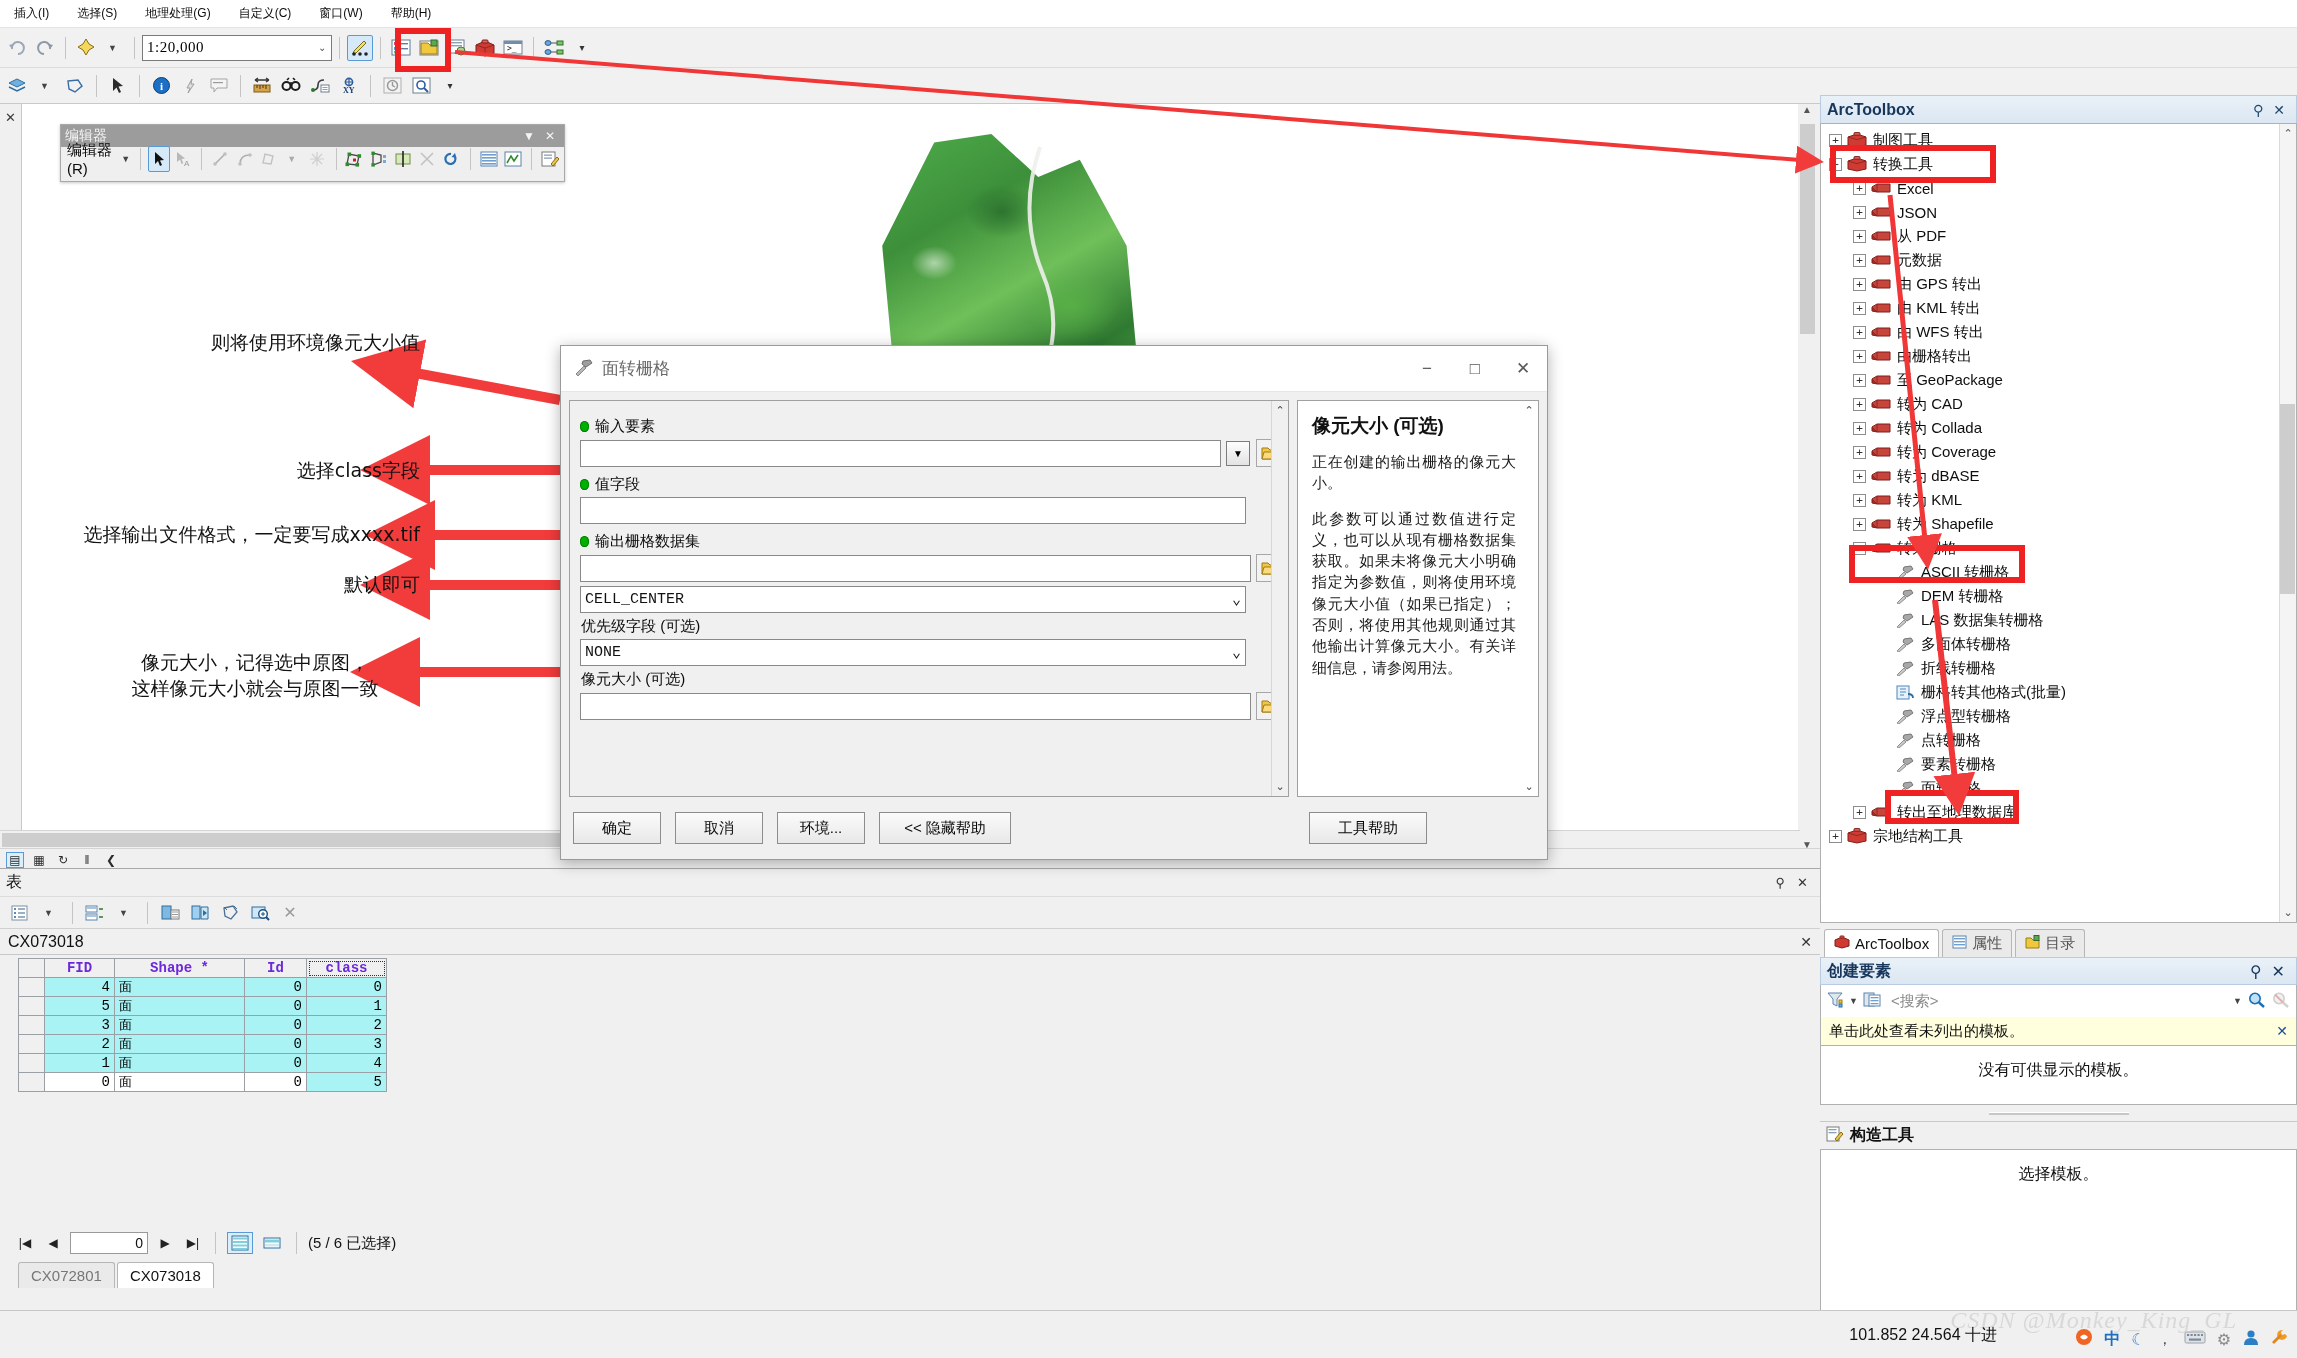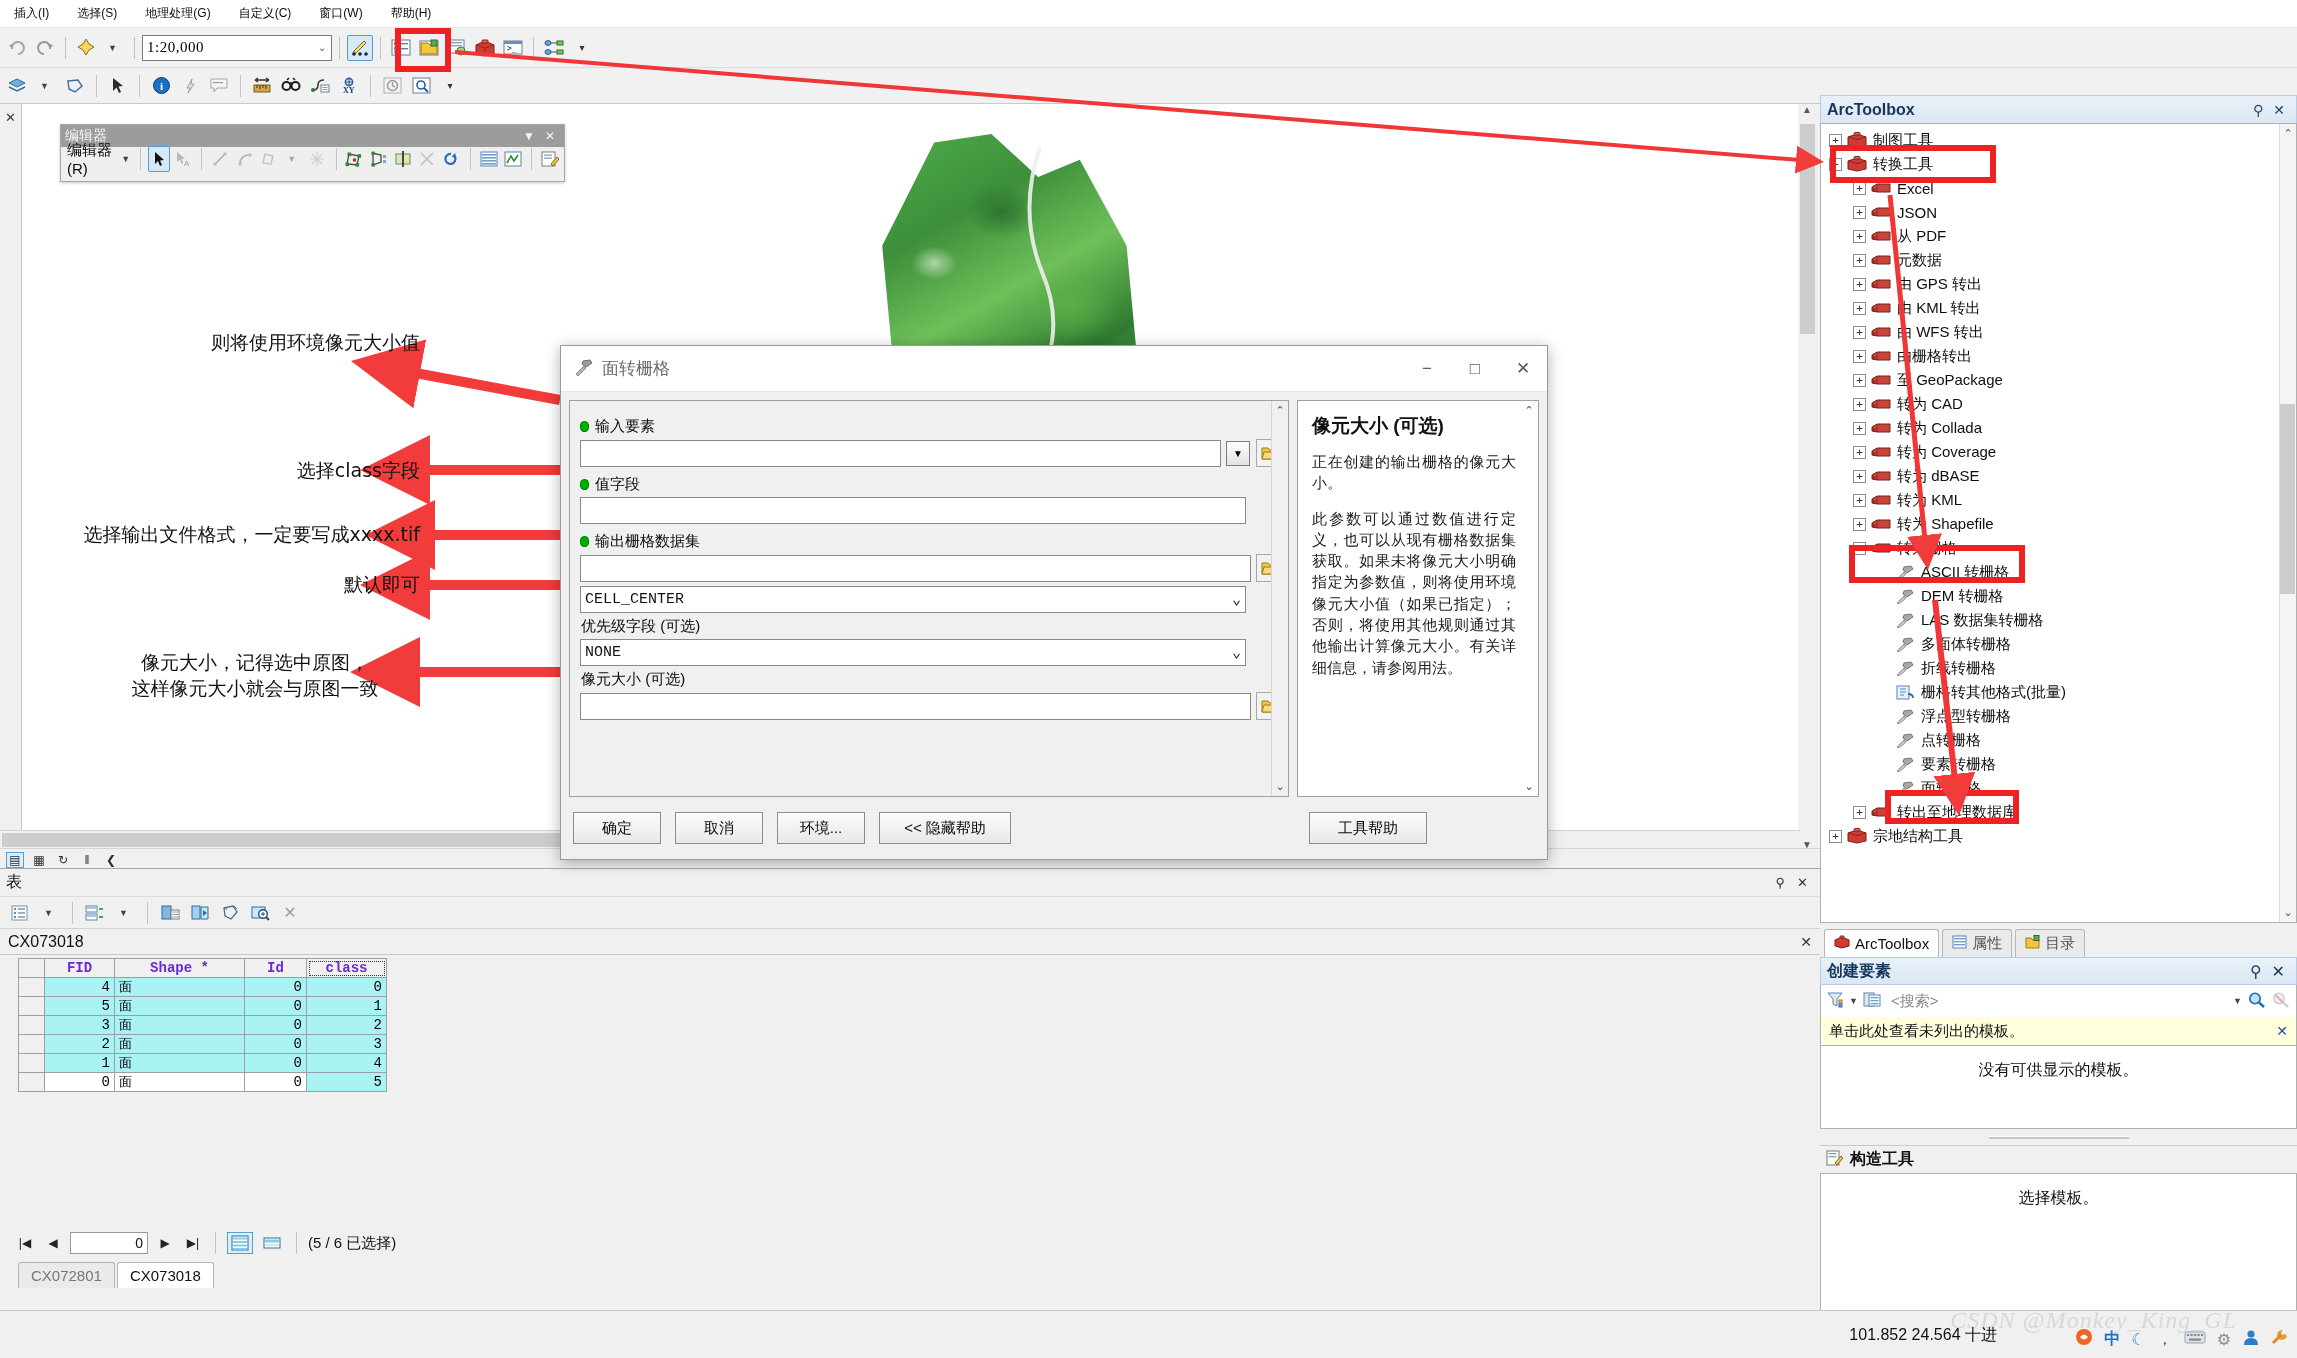--- a/index.html
+++ b/index.html
@@ -279,21 +279,21 @@
   .cf-tools { height:32px; display:flex; align-items:center; gap:5px; padding:0 6px;
     background:#fff; border-left:1px solid #b0b0b0; border-right:1px solid #b0b0b0; }
   .cf-search { flex:1; height:24px; background:#fff; display:flex; align-items:center;
     font-size:15px; color:#8a8a8a; padding-left:4px; }
   .cf-note {
     height:28px; background:#ffffdd; display:flex; align-items:center; padding:0 8px;
     font-size:15px; color:#111; border-left:1px solid #b0b0b0; border-right:1px solid #b0b0b0;
   }
   .cf-note .c { margin-left:auto; color:#1f4e9c; font-size:14px; }
   .cf-body {
-    height:84px; background:#fff; border:1px solid #b0b0b0;
+    height:60px; background:#fff; border:1px solid #b0b0b0;
     display:flex; align-items:flex-start; justify-content:center; padding-top:14px;
     font-size:16px; color:#111;
   }
   .cf-splitter { height:16px; background:#f0f0f0; display:flex; align-items:center; justify-content:center; }
   .cf-splitter .bar { width:140px; height:3px; background:#c7c7c7; border-top:1px solid #fff; }
 
   .ct-head { height:28px; background:#f0f0f0; display:flex; align-items:center; gap:6px;
     padding:0 6px; font-size:16px; font-weight:bold; color:#111; border-top:1px solid #c9c9c9; }
   .ct-body { flex:1; background:#fff; border:1px solid #b0b0b0;
     display:flex; align-items:flex-start; justify-content:center; padding-top:14px;

